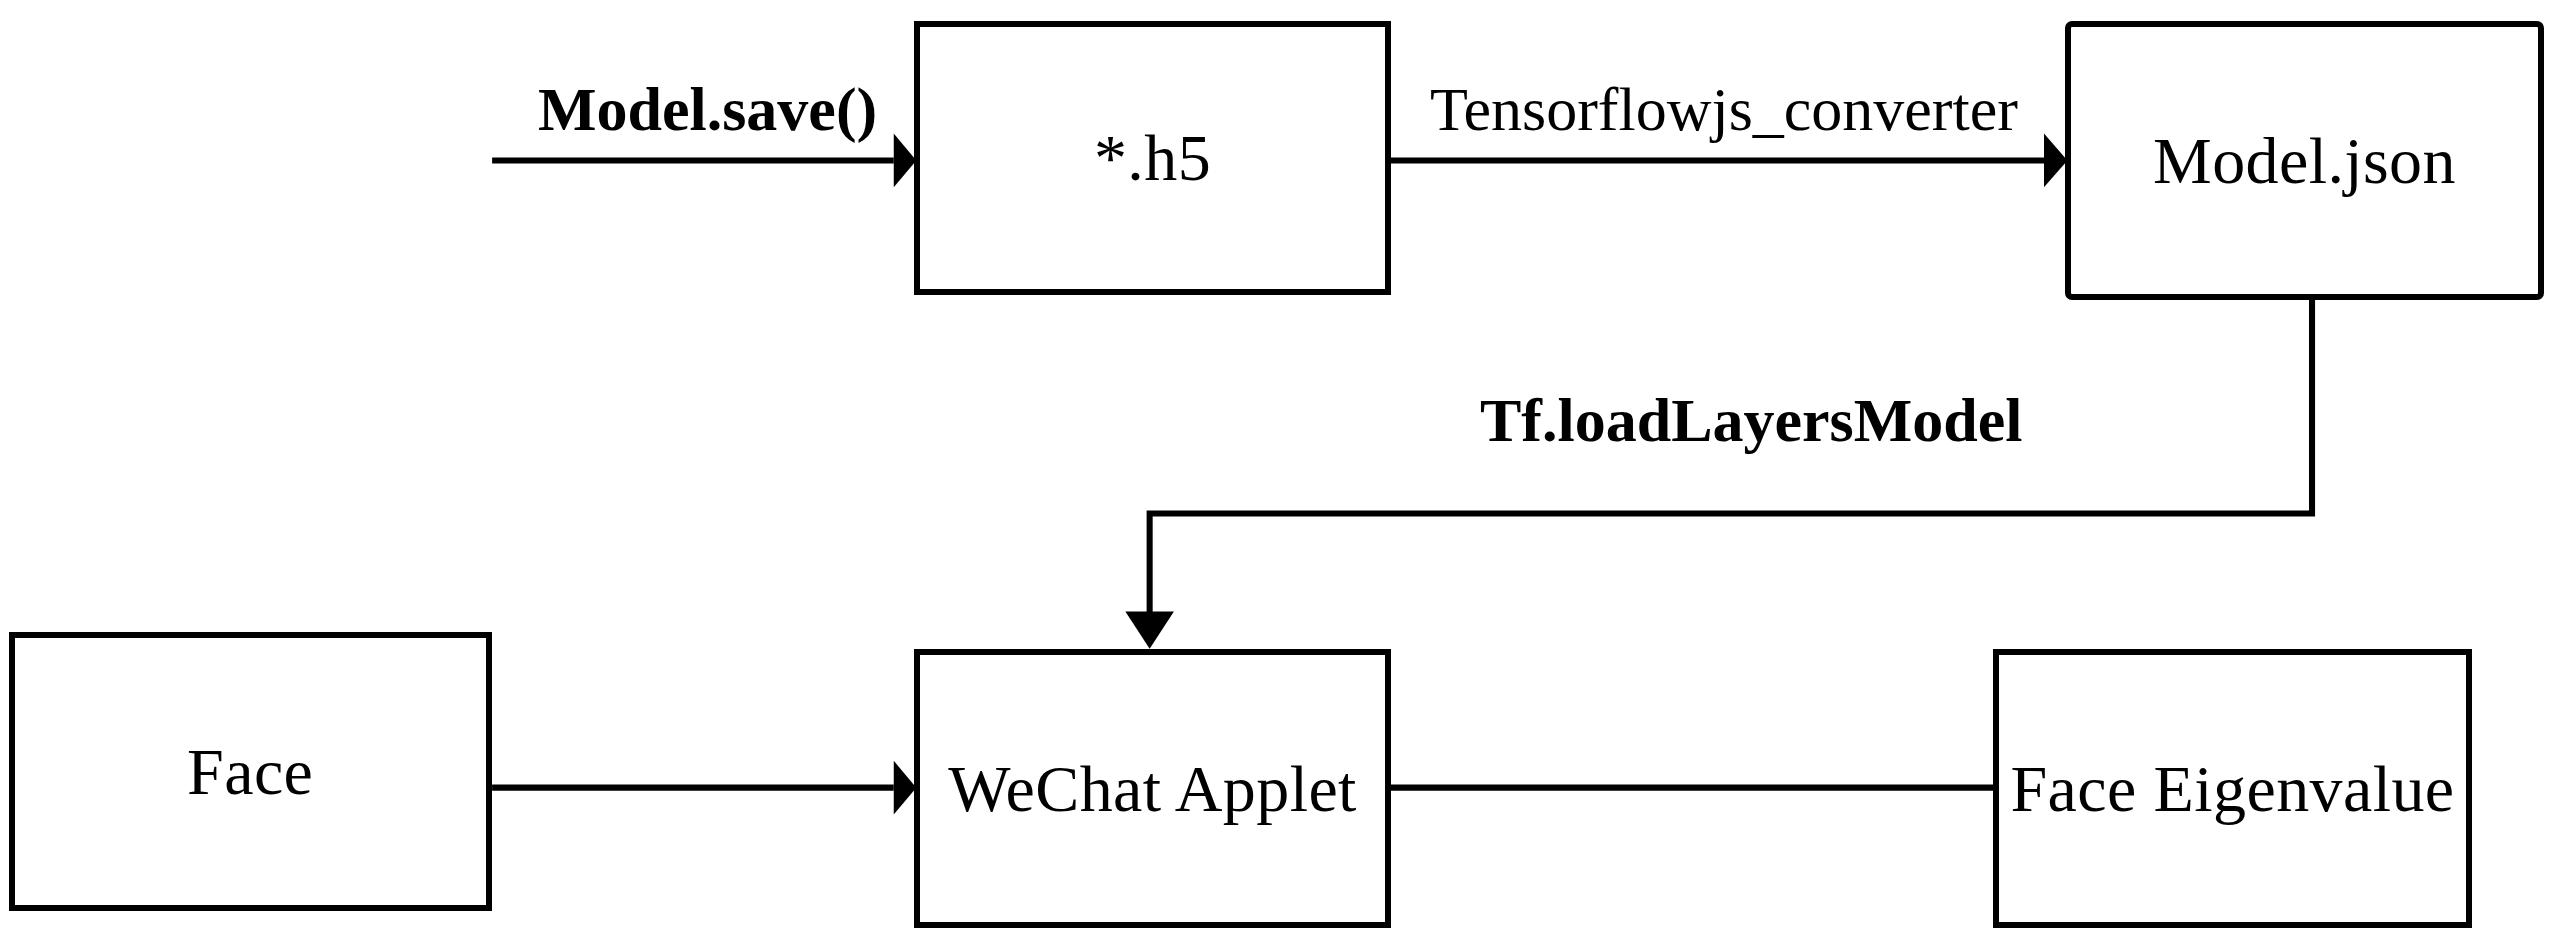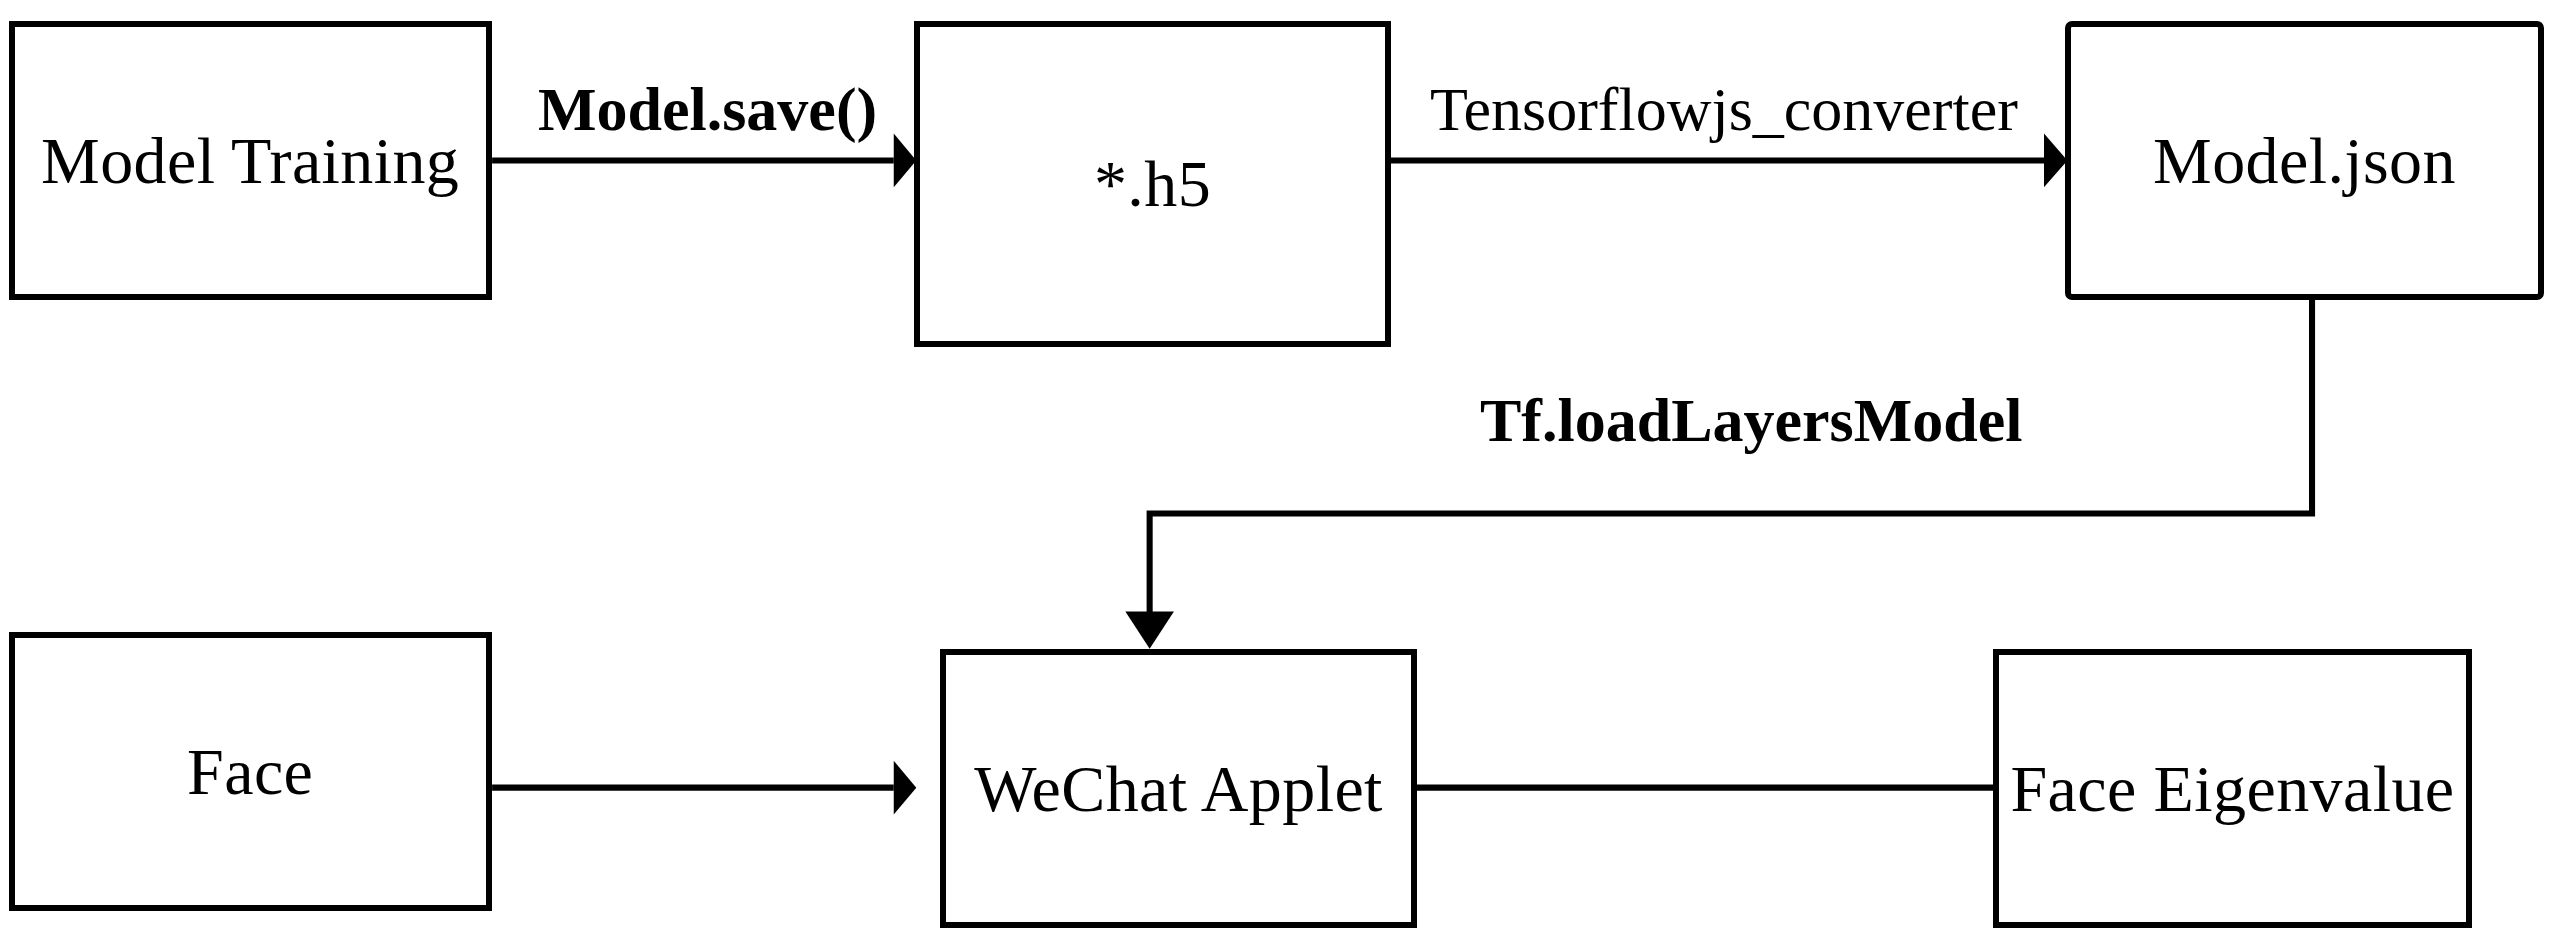--- a/index.html
+++ b/index.html
@@ -89,37 +89,34 @@
       <line x1="567" y1="908" x2="1030" y2="908"></line>
       <polygon points="1030,877 1056,908 1030,939"></polygon>
     </g>
 
     <g>
       <line x1="1603" y1="908" x2="2356" y2="908"></line>
       <polygon points="2356,877 2383,908 2356,939"></polygon>
     </g>
   </svg>
 
-  <div class="node" style="left:8.7px; top:21px; width:483px; height:279px;">
-    <span class="node-text">Model Training</span>
-  </div>
 
-  <div class="node" style="left:914px; top:21px; width:477px; height:326px;">
+  <div class="node" style="left:914px; top:21px; width:477px; height:274px;">
     <span class="node-text">*.h5</span>
   </div>
 
   <div class="node" style="left:2065px; top:21px; width:479px; height:279px;border-radius:7px;">
     <span class="node-text">Model.json</span>
   </div>
 
   <div class="node" style="left:8.7px; top:632px; width:483px; height:279px;">
     <span class="node-text">Face</span>
   </div>
 
-  <div class="node" style="left:940px; top:649px; width:477px; height:279px;">
+  <div class="node" style="left:914px; top:649px; width:477px; height:279px;">
     <span class="node-text">WeChat Applet</span>
   </div>
 
   <div class="node" style="left:1993px; top:649px; width:479px; height:279px;">
     <span class="node-text">Face Eigenvalue</span>
   </div>
 
   <div class="edge-label" style="left:538px; top:78px;font-weight:bold;">Model.save()</div>
 
   <div class="edge-label" style="left:1430px; top:78px;">Tensorflowjs_converter</div>

